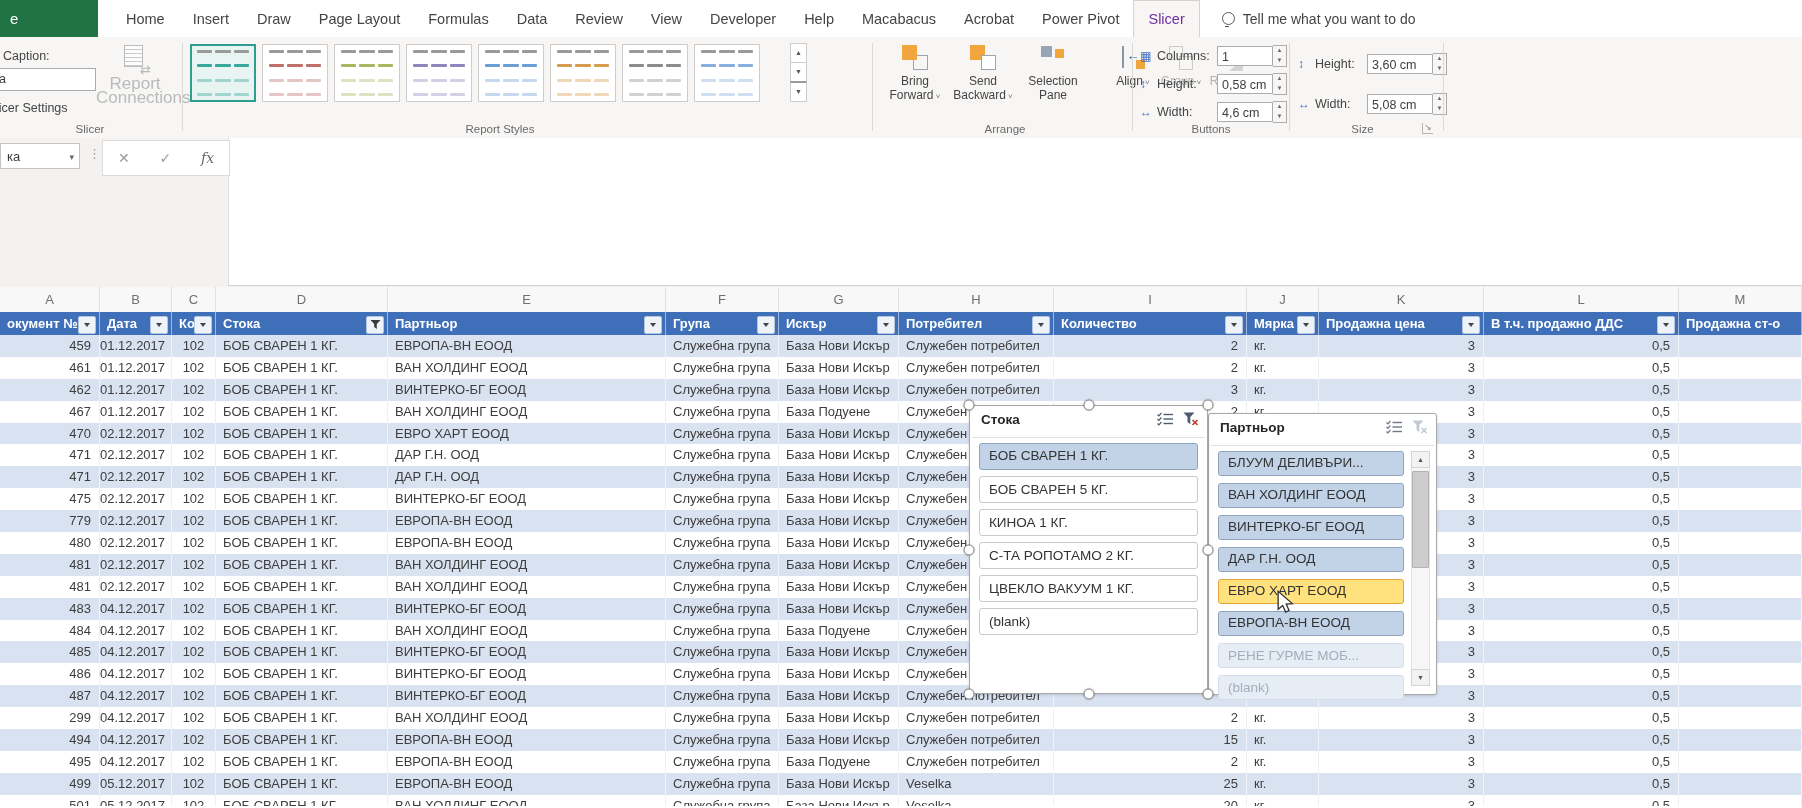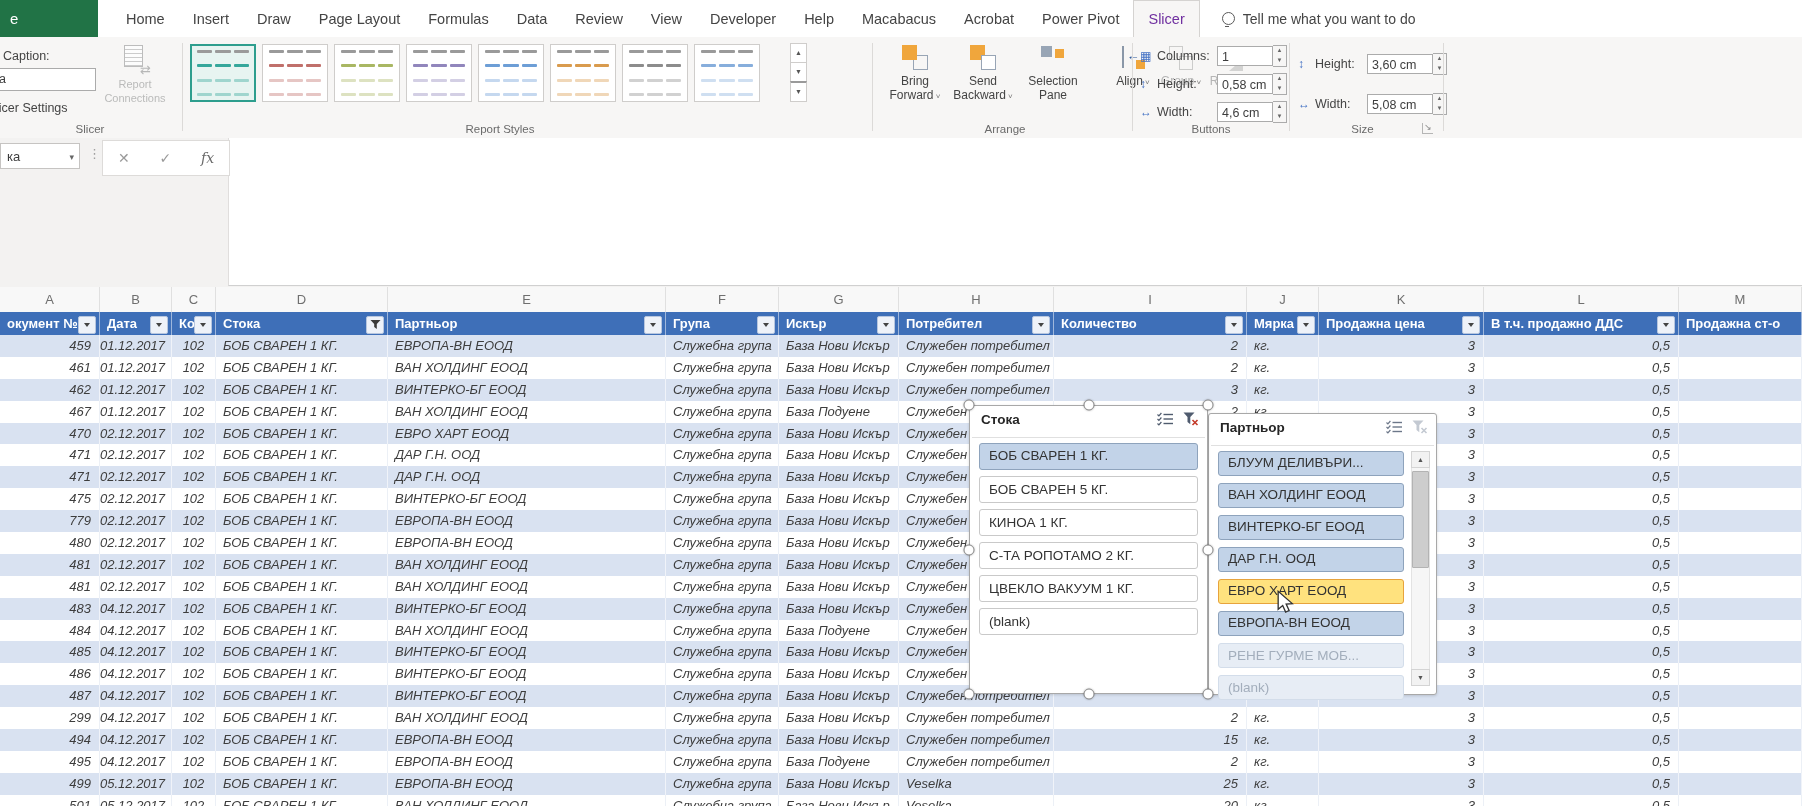--- a/index.html
+++ b/index.html
@@ -21,21 +21,21 @@
   
   #cap-label{position:absolute;left:3px;top:12px;font-size:12.5px;color:#444;}
   #cap-input{position:absolute;left:-6px;top:31px;width:92px;height:21px;background:#fff;border:1px solid #ababab;font-size:12.5px;padding:0 4px;line-height:21px;}
   #settings-btn{position:absolute;left:-4px;top:64px;font-size:12.5px;color:#444;white-space:nowrap;}
   
   #report-btn{position:absolute;left:96px;top:6px;width:78px;height:86px;text-align:center;opacity:.95;}
   .rc-icon{position:relative;width:28px;height:30px;margin:2px auto 2px;}
   .rc-icon:before{content:"";position:absolute;left:3px;top:0;width:17px;height:20px;background:#fdfdfd;border:1px solid #b9b9b9;
      background-image:repeating-linear-gradient(#fdfdfd 0 3px,#c9c9c9 3px 4px);}
   .rc-icon:after{content:"\21c4";position:absolute;right:-2px;bottom:-2px;font-size:13px;color:#b4b4b4;}
-  #report-btn .lbl{font-size:11px;color:#b7b7b7;line-height:14px;}
+  #report-btn .lbl{font-size:17px;color:#b7b7b7;line-height:14px;}
   
   #gallery{position:absolute;left:190px;top:7px;display:flex;gap:6px;}
   .thumb{width:66px;height:58px;background:#fff;border:1px solid #cfcdcb;box-sizing:border-box;padding:5px 6px;display:flex;flex-direction:column;justify-content:space-between;}
   .thumb.sel{border:2px solid #2e9e8e;background:#e7f4f1;padding:4px 5px;}
   .trow{display:flex;gap:3px;}
   .trow i{display:block;height:3px;flex:1;border-radius:1px;background:#9a9a9a;}
   .trow.c i{background:var(--sc);}
   .trow.f i{background:var(--sc);opacity:.4;}
   #gal-scroll{position:absolute;left:790px;top:7px;width:17px;height:58px;display:flex;flex-direction:column;}
   #gal-scroll div{flex:1;background:#fff;border:1px solid #cfcdcb;font-size:7px;color:#555;text-align:center;line-height:18px;margin-top:-1px;}
@@ -78,21 +78,21 @@
   #fxbox .fx{font-family:"DejaVu Serif",serif;font-style:italic;font-size:14px;color:#6a6a6a;}
   
   #letters{position:absolute;left:0;top:287px;width:1802px;height:25px;background:#f8f8f8;border-bottom:1px solid #c9c9c9;display:flex;}
   #letters div{height:25px;line-height:25px;text-align:center;font-size:13px;color:#6f6f6f;border-right:1px solid #e0e0e0;box-sizing:border-box;}
   #thead{position:absolute;left:0;top:312px;width:1802px;height:23px;display:flex;background:var(--hdr-blue);}
   .hcell{position:relative;height:23px;line-height:23px;color:#fff;font-weight:bold;font-size:13px;white-space:nowrap;overflow:hidden;
          border-right:1px solid rgba(255,255,255,.5);box-sizing:border-box;padding-left:7px;}
   .hbtn{position:absolute;right:3px;top:3.5px;width:16px;height:16px;background:#eef2f9;border:1px solid #b7c6df;border-radius:2px;
         display:flex;align-items:center;justify-content:center;}
   .hbtn .tri{width:0;height:0;border-left:3.5px solid transparent;border-right:3.5px solid transparent;border-top:4.5px solid #444;}
-  #tbody{position:absolute;left:0;top:335px;width:1802px;height:471px;overflow:hidden;font-style:italic;}
+  #tbody{position:absolute;left:0;top:335px;width:1802px;height:471px;overflow:hidden;}
   .trow-g{display:flex;height:21.9px;background:#fff;}
   .trow-g.band{background:var(--band-blue);}
   .tcell{height:21.9px;line-height:21.9px;font-size:13px;white-space:nowrap;overflow:hidden;box-sizing:border-box;
          border-right:1px solid rgba(150,170,205,.18);}
   .band .tcell{border-right:1px solid rgba(255,255,255,.6);}
   .a-r{text-align:right;padding-right:8px;}
   .a-l{text-align:left;padding-left:7px;}
   .a-c{text-align:center;}
   
   .slicer{position:absolute;background:#fff;border:1px solid #a8a8a8;border-radius:3px;box-sizing:border-box;box-shadow:0 1px 3px rgba(0,0,0,.15);}

